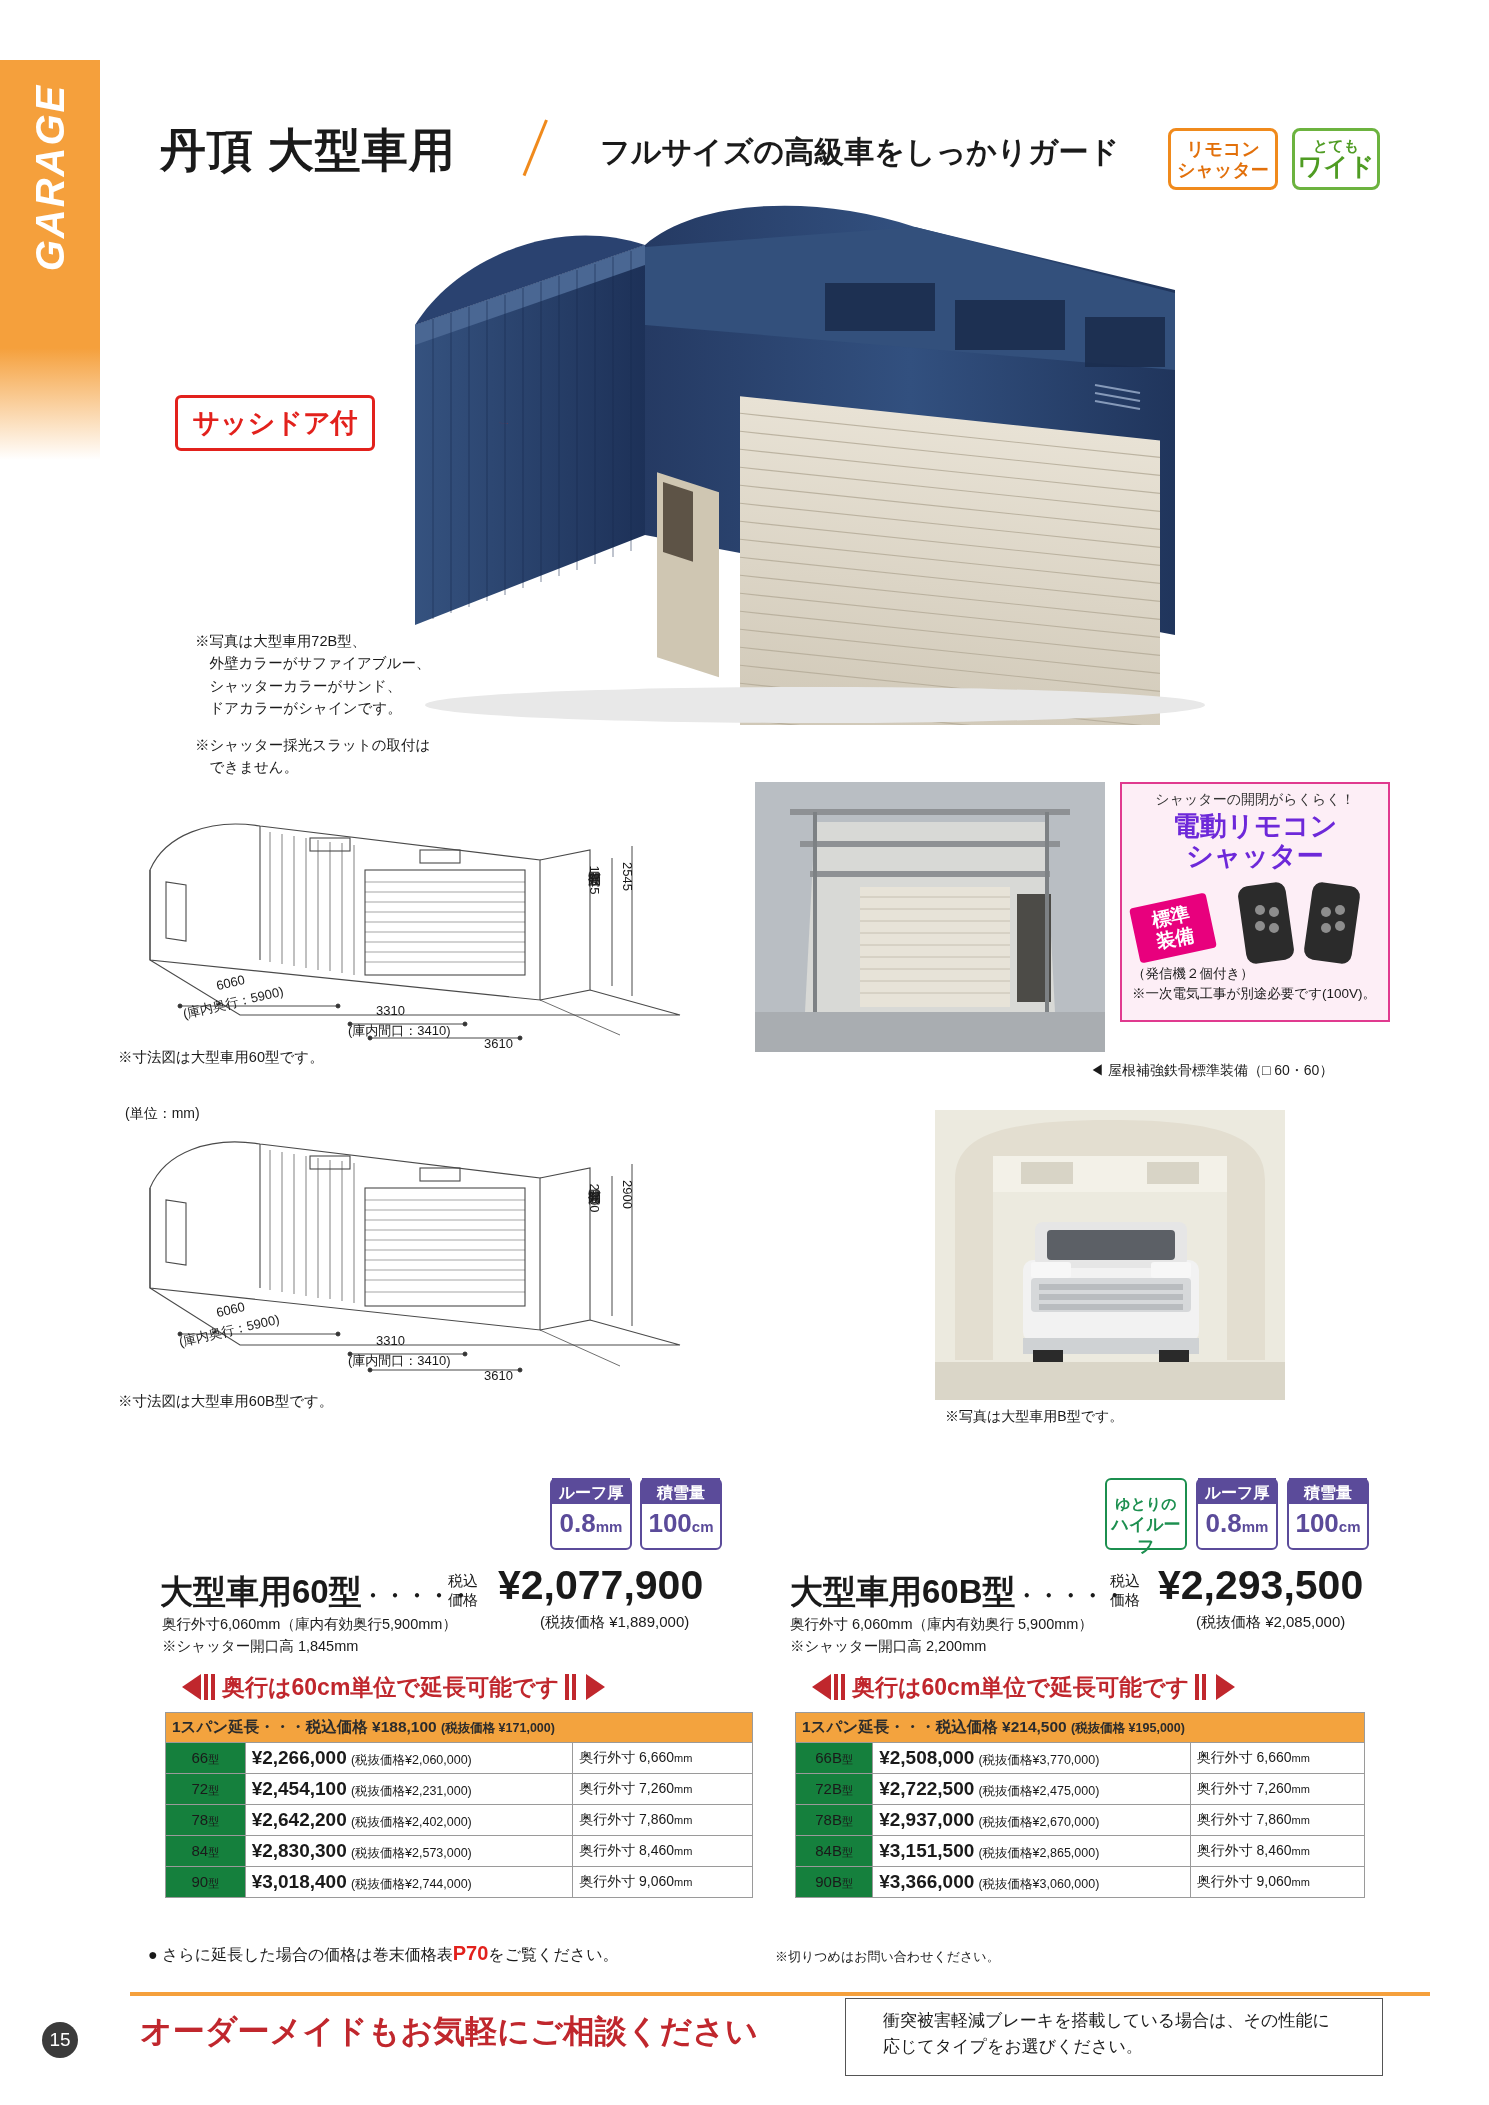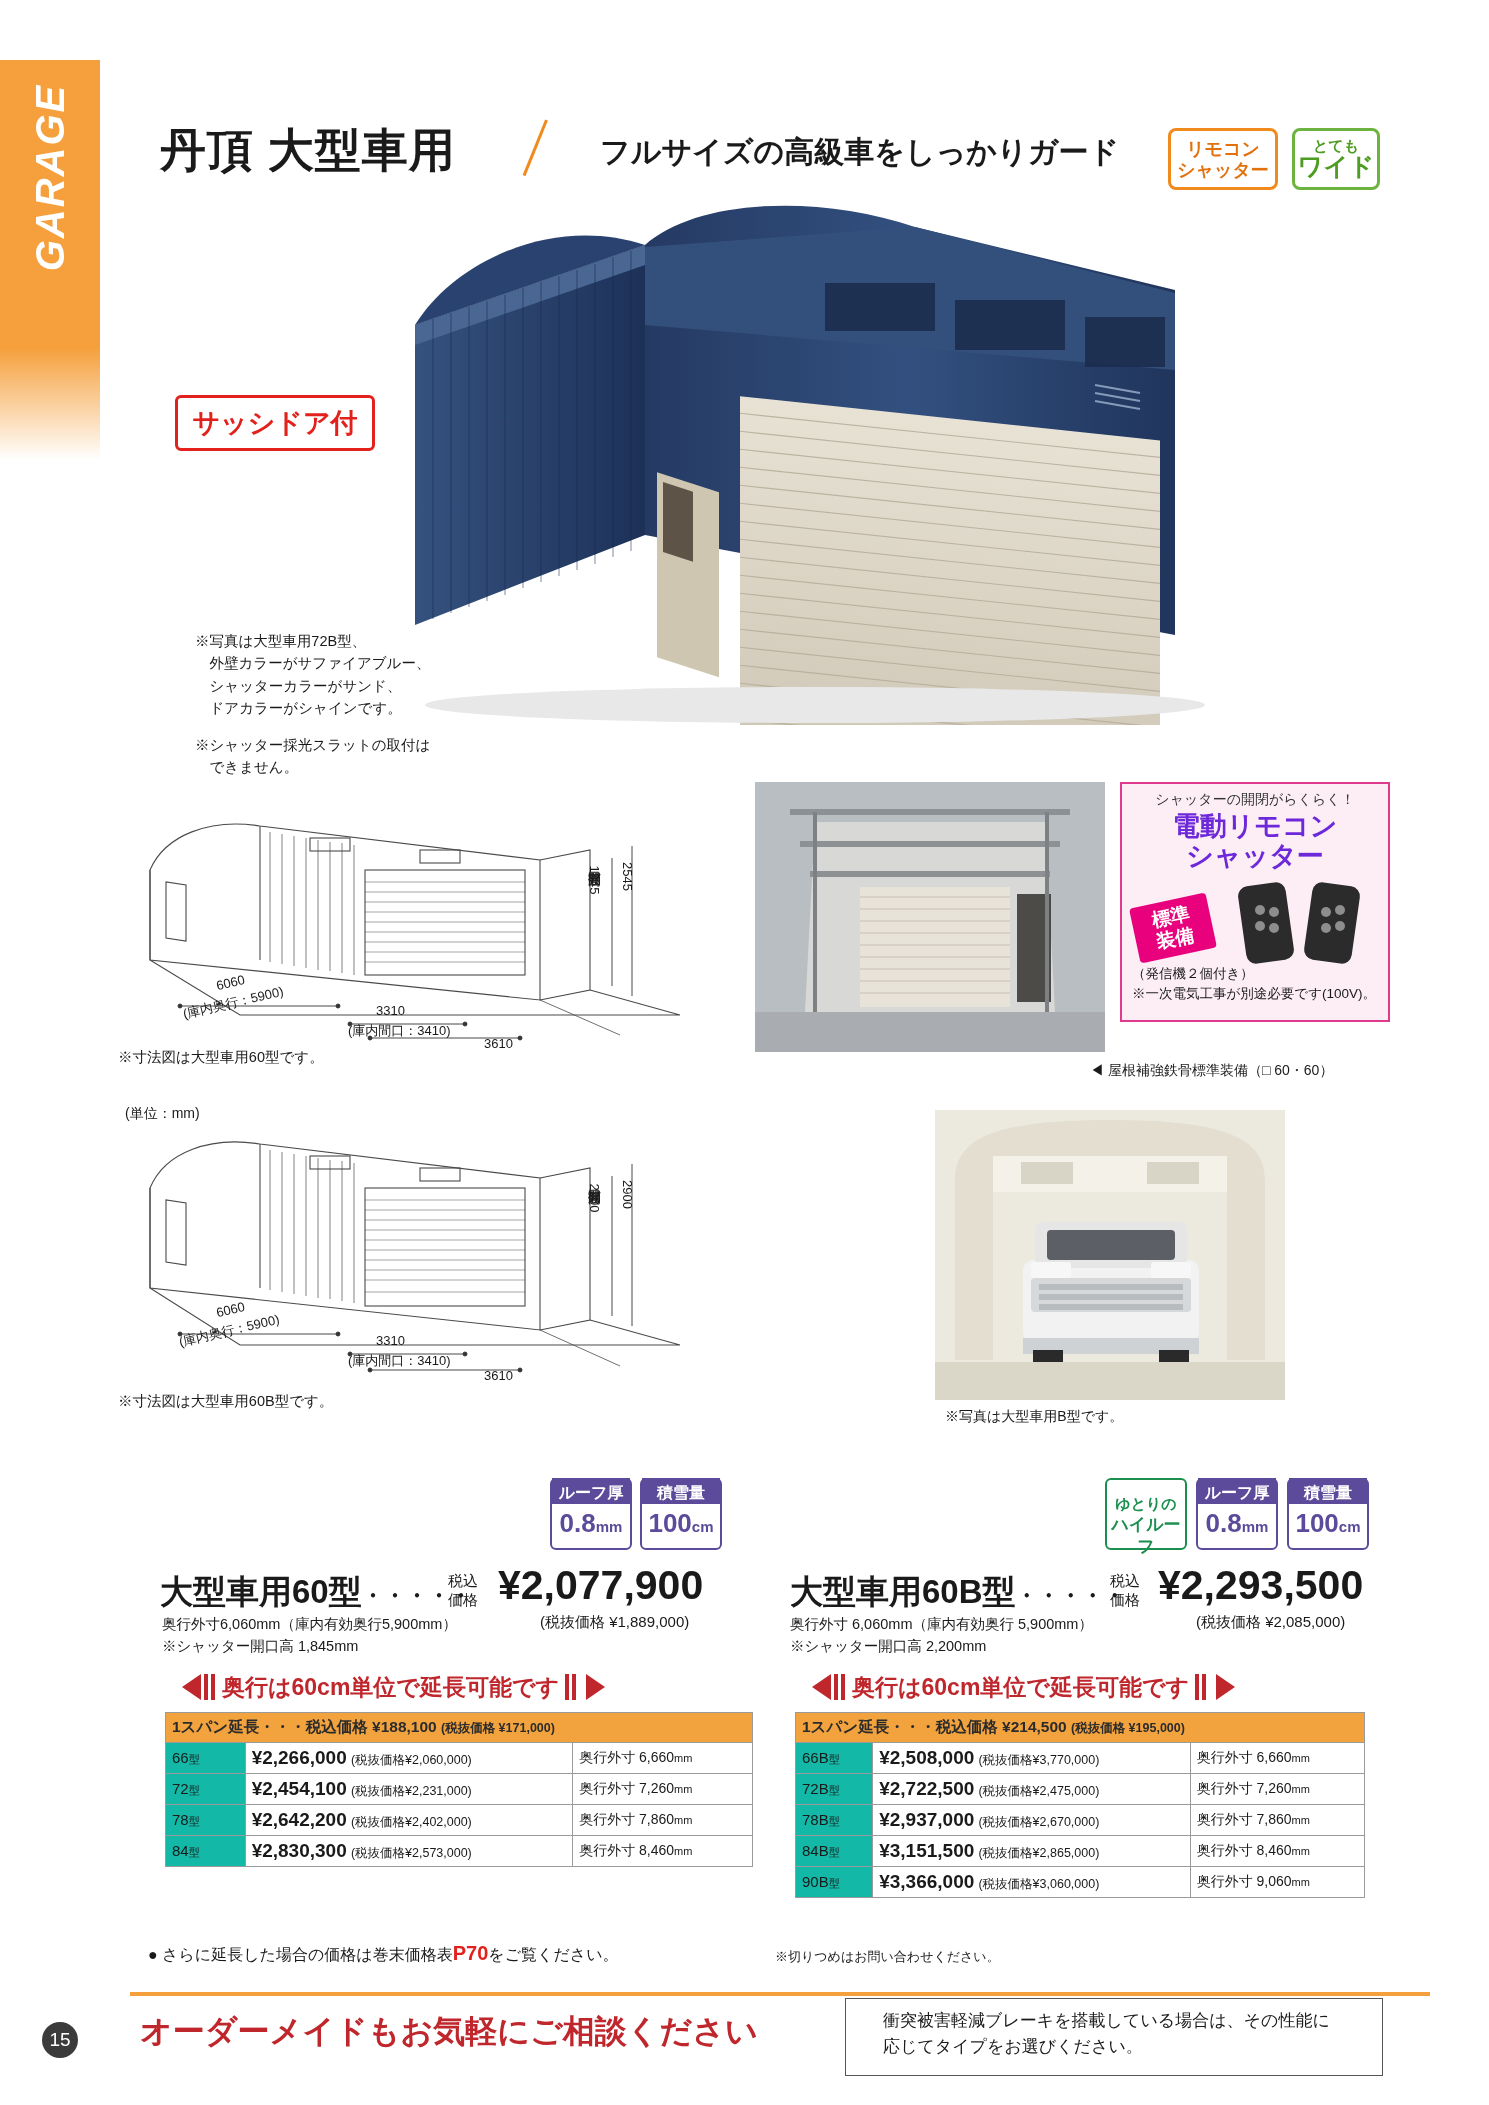--- a/index.html
+++ b/index.html
@@ -129,21 +129,21 @@
     font-size:23px; font-weight:bold; color:#c0272d;
   }
   .arrow-l { width:0;height:0;border-top:13px solid transparent;border-bottom:13px solid transparent;border-right:19px solid #c0272d; margin-right:3px;}
   .arrow-bars { display:inline-block; width:14px; height:26px; margin-right:4px;
      background: repeating-linear-gradient(90deg,#c0272d 0 4px, transparent 4px 7px); }
   .arrow-r { width:0;height:0;border-top:13px solid transparent;border-bottom:13px solid transparent;border-left:19px solid #c0272d; margin-left:3px;}
 
   table.pricetbl { position:absolute; border-collapse:collapse; font-size:15px; }
   table.pricetbl td { border:1px solid #9a9a9a; padding:4px 6px; }
   .hdrrow td { background:#f3a33e; font-weight:bold; color:#2b2b2b; font-size:15.5px; }
-  .rowlabel { text-align:left; width:62px; background:#14b8a6; }
+  .rowlabel { text-align:center; width:62px; background:#15803d; }
   .rowlabel .sm { font-size:11px; }
   .rowprice { width:255px; }
   .rowprice .big { font-size:19px; font-weight:bold; }
   .rowprice .sm { font-size:12.5px; }
   .rowdepth { width:140px; font-size:14px; }
   .rowdepth .u { font-size:11px; }
 
   .footnote { position:absolute; font-size:16px; }
   .footnote .p70 { color:#e2211c; font-weight:bold; font-size:20px; }
   .smallnote { position:absolute; font-size:13px; }
@@ -510,20 +510,25 @@
   <tr>
     <td class="rowlabel"><span>78</span><span class="sm">型</span></td>
     <td class="rowprice"><span class="big">¥2,642,200</span> <span class="sm">(税抜価格¥2,402,000)</span></td>
     <td class="rowdepth"><span>奥行外寸</span> <span>7,860</span><span class="u">mm</span></td>
   </tr>
   <tr>
     <td class="rowlabel"><span>84</span><span class="sm">型</span></td>
     <td class="rowprice"><span class="big">¥2,830,300</span> <span class="sm">(税抜価格¥2,573,000)</span></td>
     <td class="rowdepth"><span>奥行外寸</span> <span>8,460</span><span class="u">mm</span></td>
   </tr>
+  <tr>
+    <td class="rowlabel"><span>90</span><span class="sm">型</span></td>
+    <td class="rowprice"><span class="big">¥3,018,400</span> <span class="sm">(税抜価格¥2,744,000)</span></td>
+    <td class="rowdepth"><span>奥行外寸</span> <span>9,060</span><span class="u">mm</span></td>
+  </tr>
 </tbody>
   </table>
 
 <div class="spec-badge" style="left:1105px; top:1478px; border-color:#1c8f4f;">
   <span style="display:block; font-size:15px; color:#1c8f4f; padding-top:14px; line-height:1.3;">
     <span>ゆとりの</span><br>
     <span style="font-size:17px;">ハイルーフ</span>
   </span>
 </div>
 <div class="spec-badge" style="left:1196px; top:1478px; border-color:#5b4b9a;">

